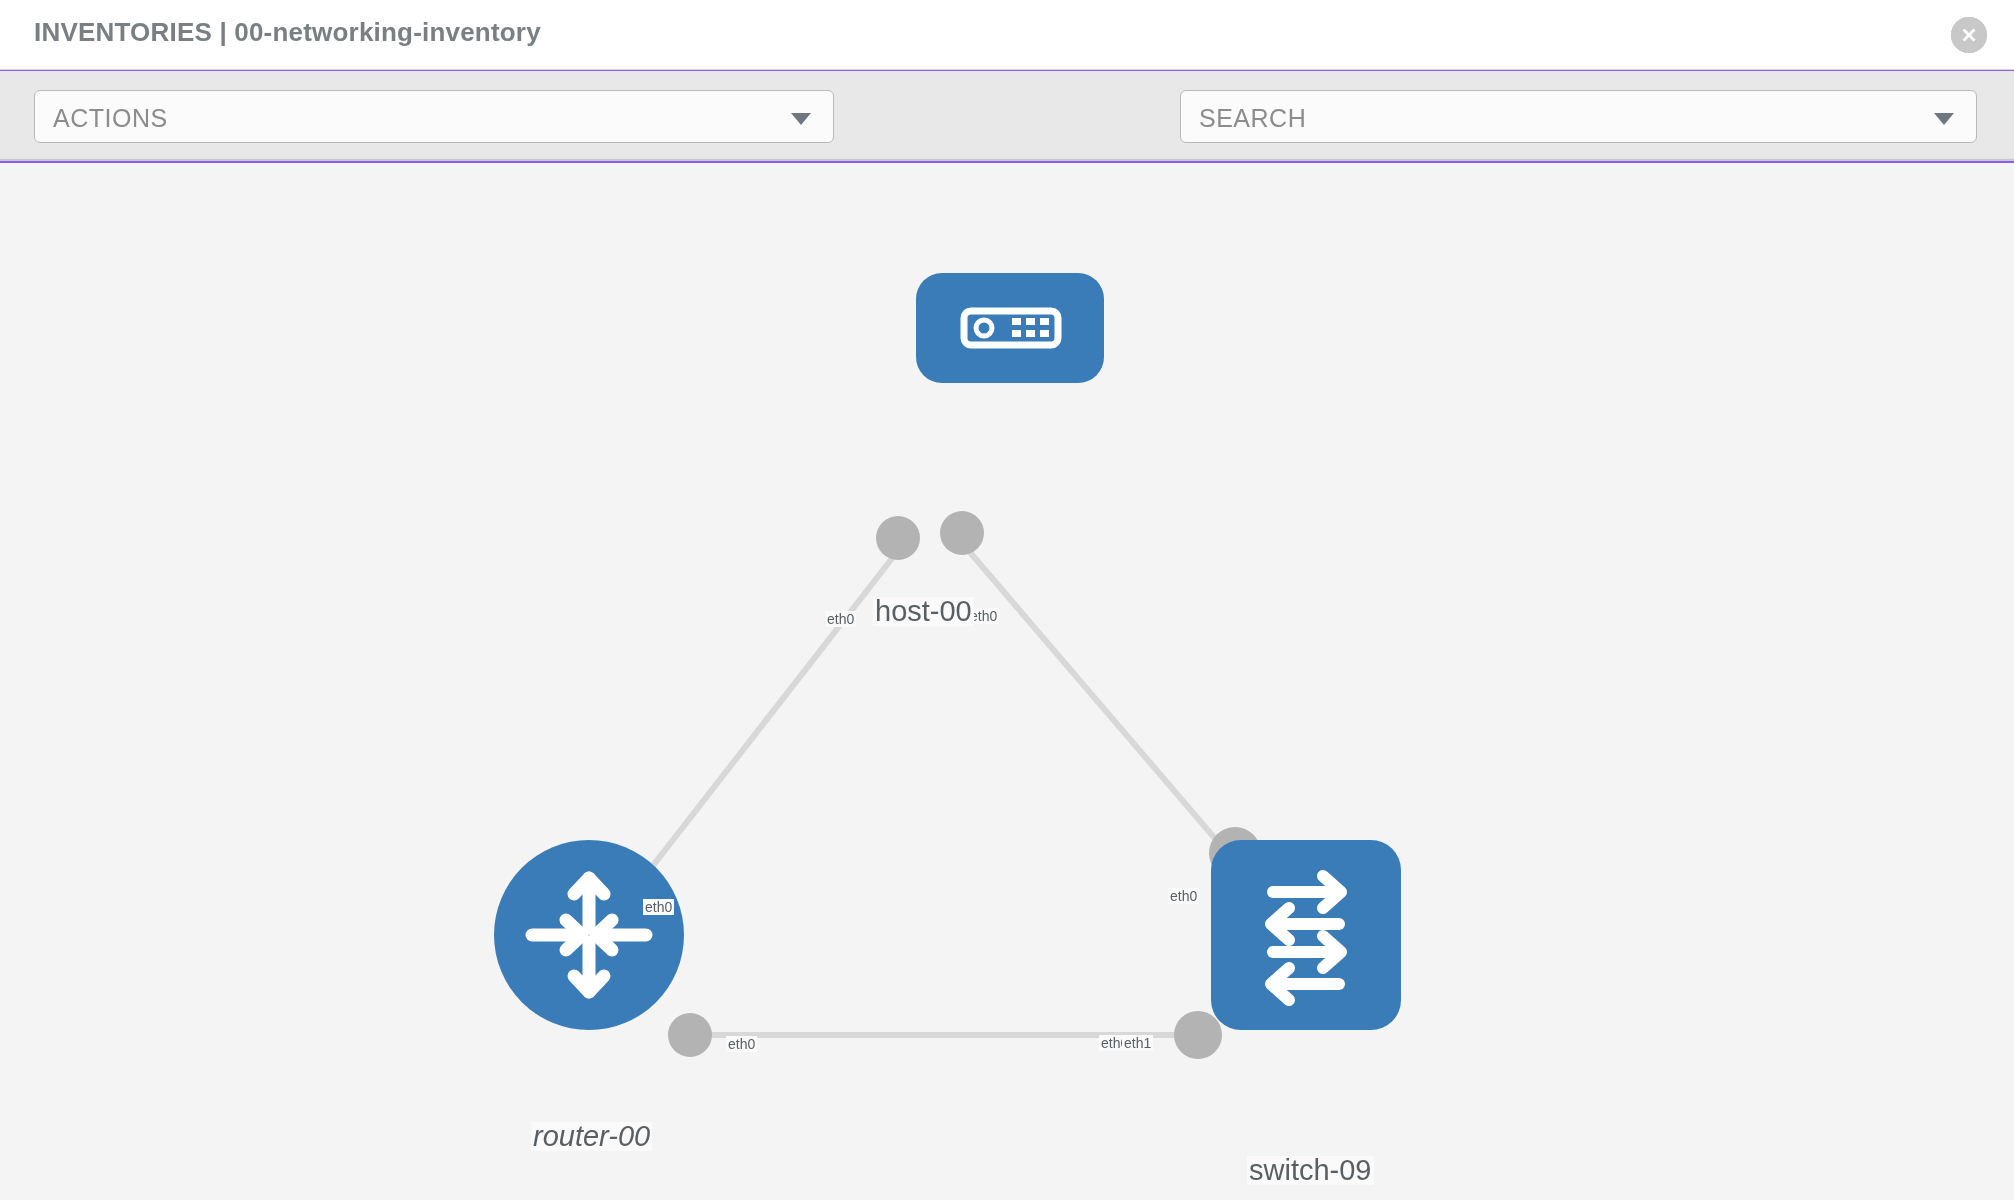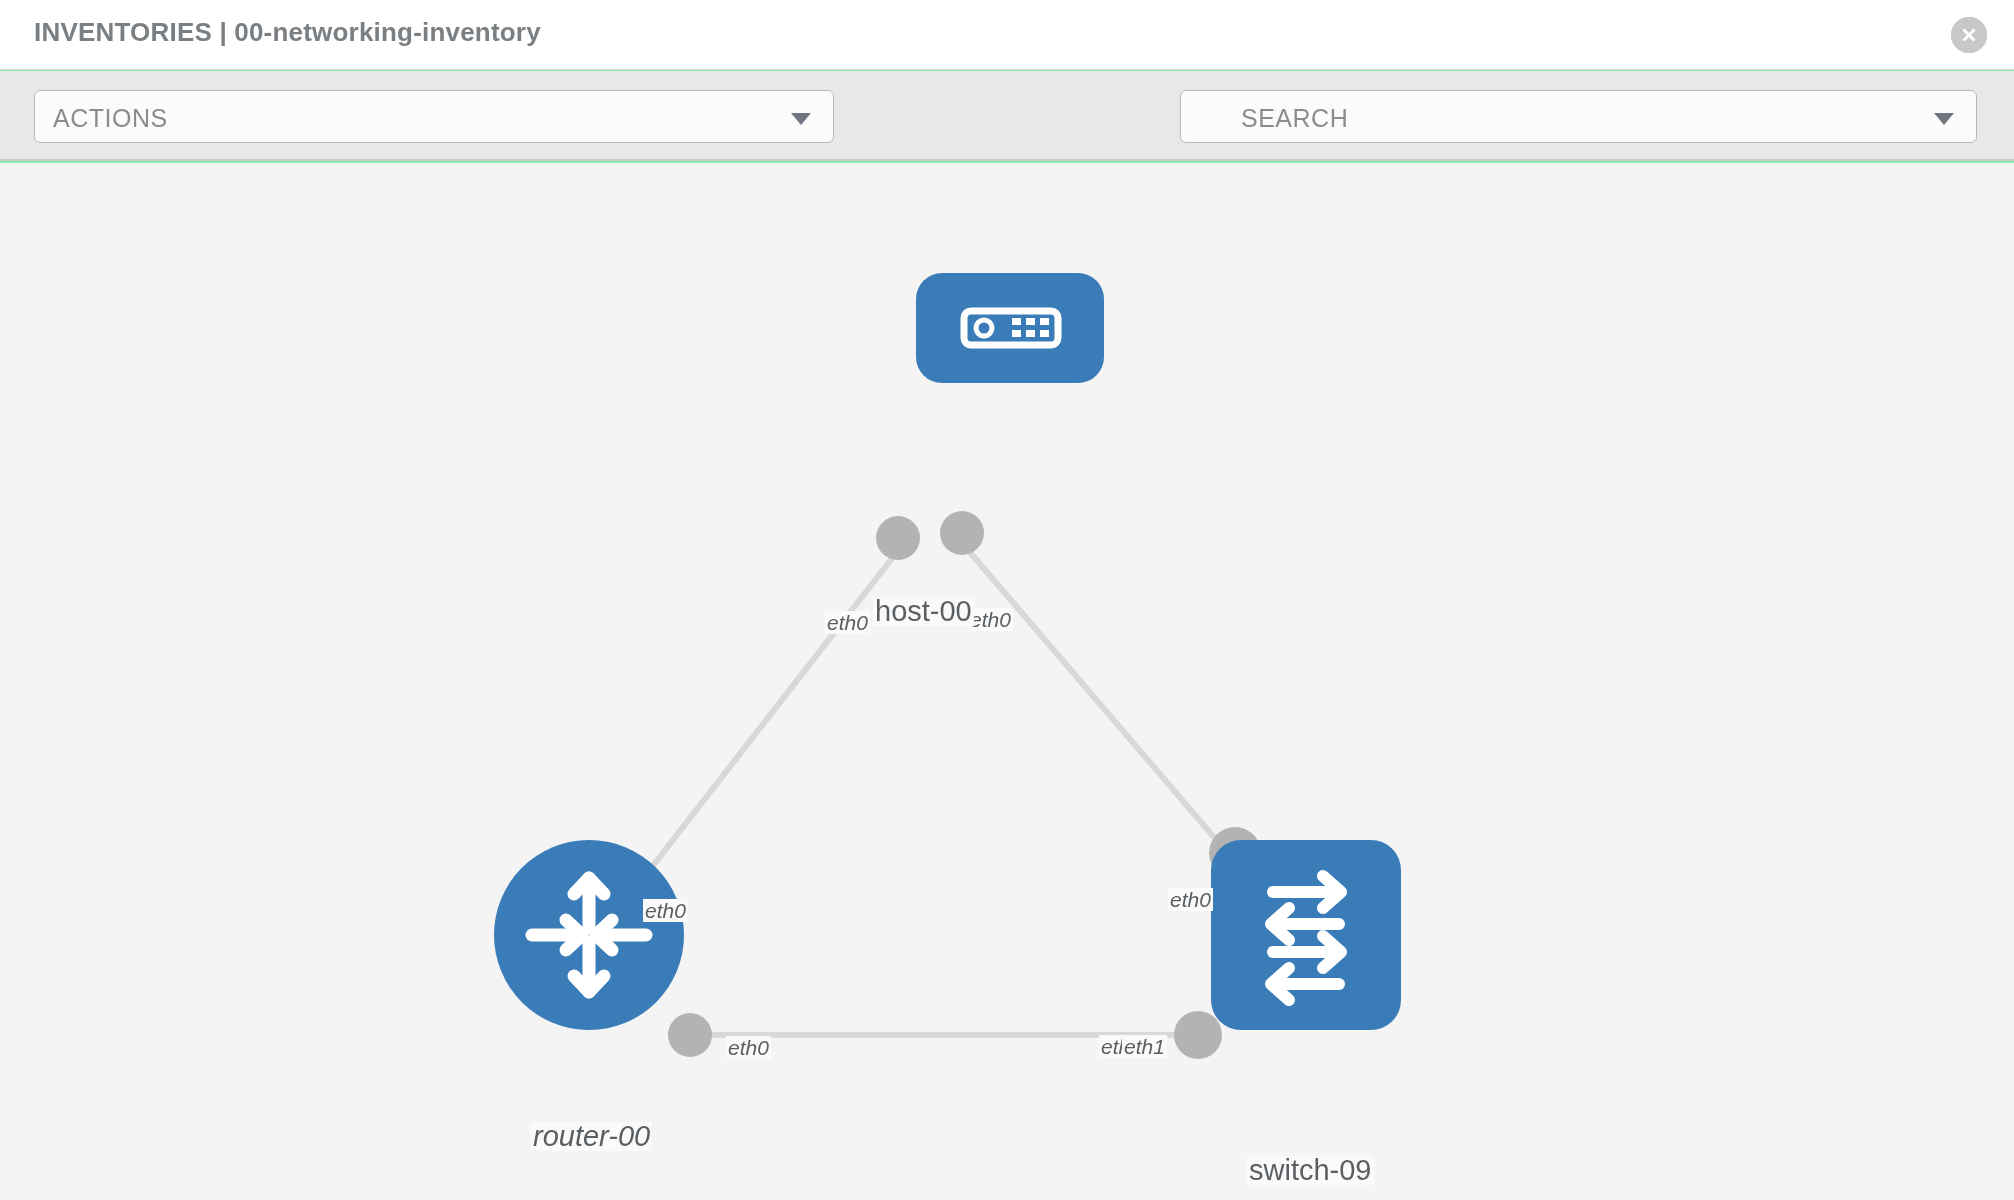--- a/index.html
+++ b/index.html
@@ -9,21 +9,21 @@
     height: 1200px;
     overflow: hidden;
     background: #ffffff;
     font-family: "Liberation Sans", sans-serif;
   }
 
   #app {
     position: relative;
     width: 2014px;
     height: 1200px;
-    background: #86efac;
+    background: #8b5cf6;
   }
 
   
   .header {
     position: absolute;
     top: 0; left: 0;
     width: 2014px;
     height: 70px;
     background: #ffffff;
     border-bottom: 1px solid #d7d7d7;
@@ -112,21 +112,20 @@
     border-radius: 6px;
     cursor: text;
   }
   .search-label {
     position: absolute;
     left: 18px;
     top: 13px;
     font-size: 25px;
     color: #8c8c8c;
     letter-spacing: 0.5px;
-    margin-left: 42px;
   }
 
   
   .canvas {
     position: absolute;
     top: 163px; left: 0;
     width: 2014px;
     height: 1037px;
     background: #f4f4f4;
     overflow: hidden;
@@ -142,27 +141,26 @@
     position: absolute;
     font-size: 29px;
     color: #5a5f63;
     background: #fafafa;
     white-space: nowrap;
     padding: 0 2px;
     line-height: 1.0;
   }
   .iface-label {
     position: absolute;
-    font-size: 21px;
+    font-size: 14px;
     color: #5a5f63;
     background: #fafafa;
     white-space: nowrap;
     padding: 1px 2px;
     line-height: 1.0;
-    font-style: italic;
   }
 
   .node {
     position: absolute;
     background: #3a7cb8;
     cursor: pointer;
   }
   .node svg { display: block; }
 </style>
 </head>

